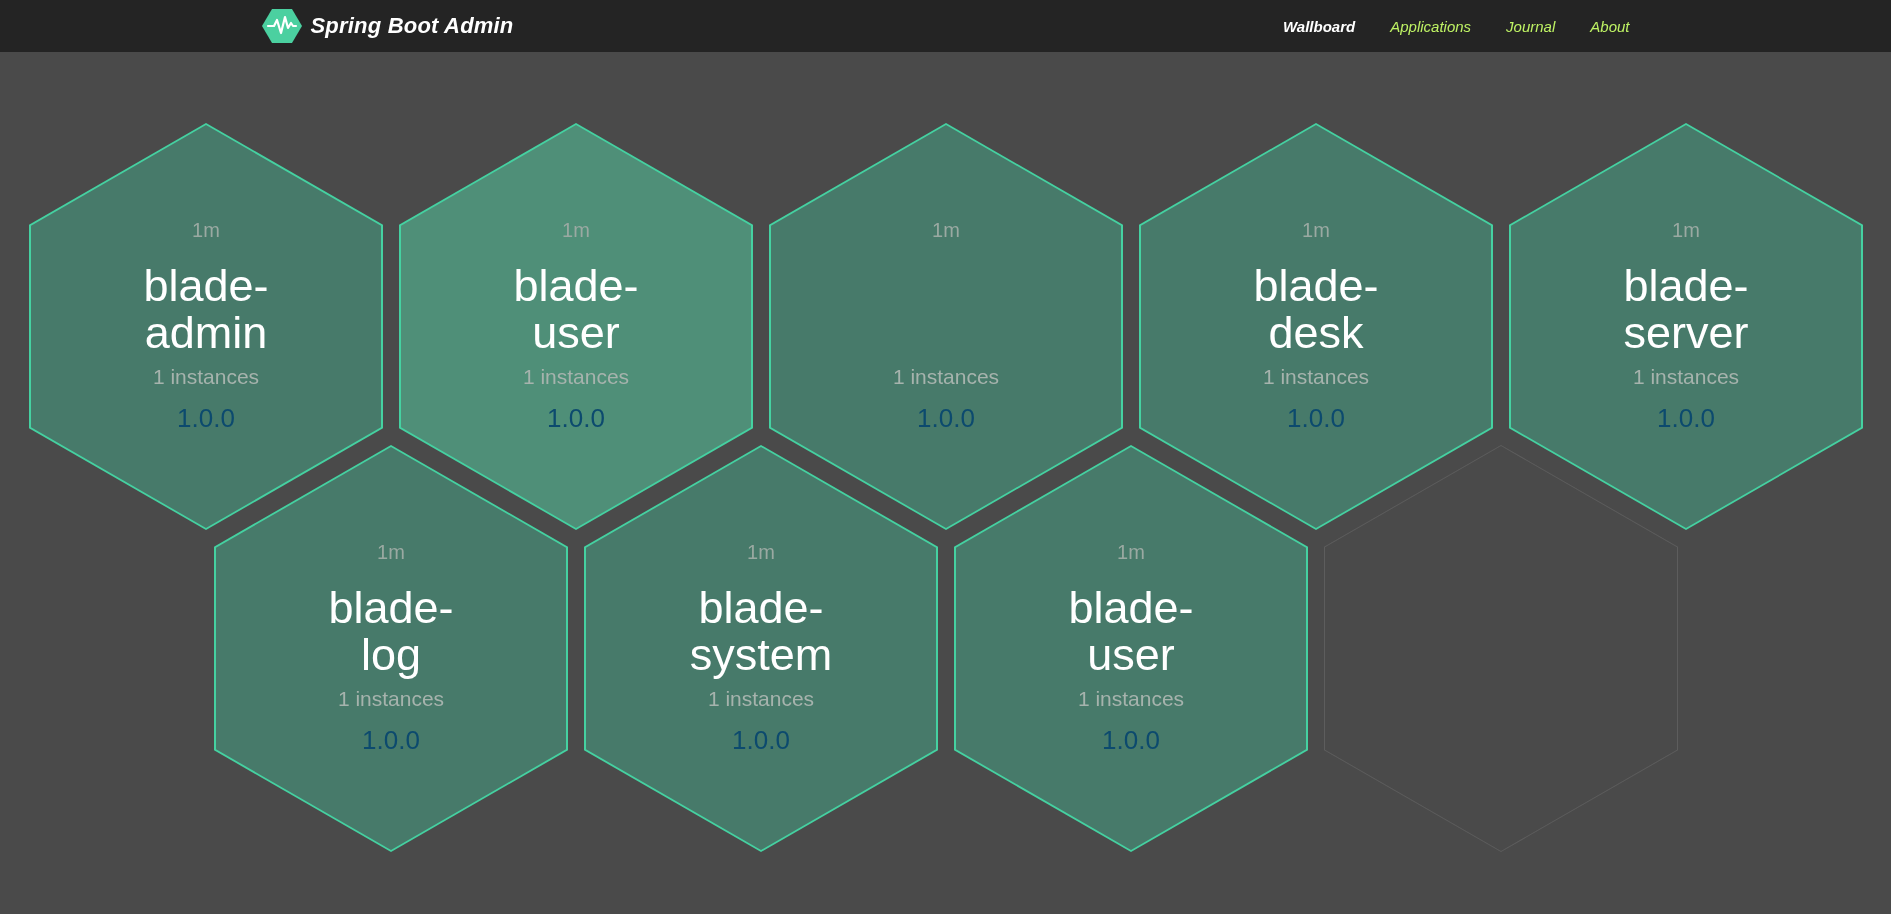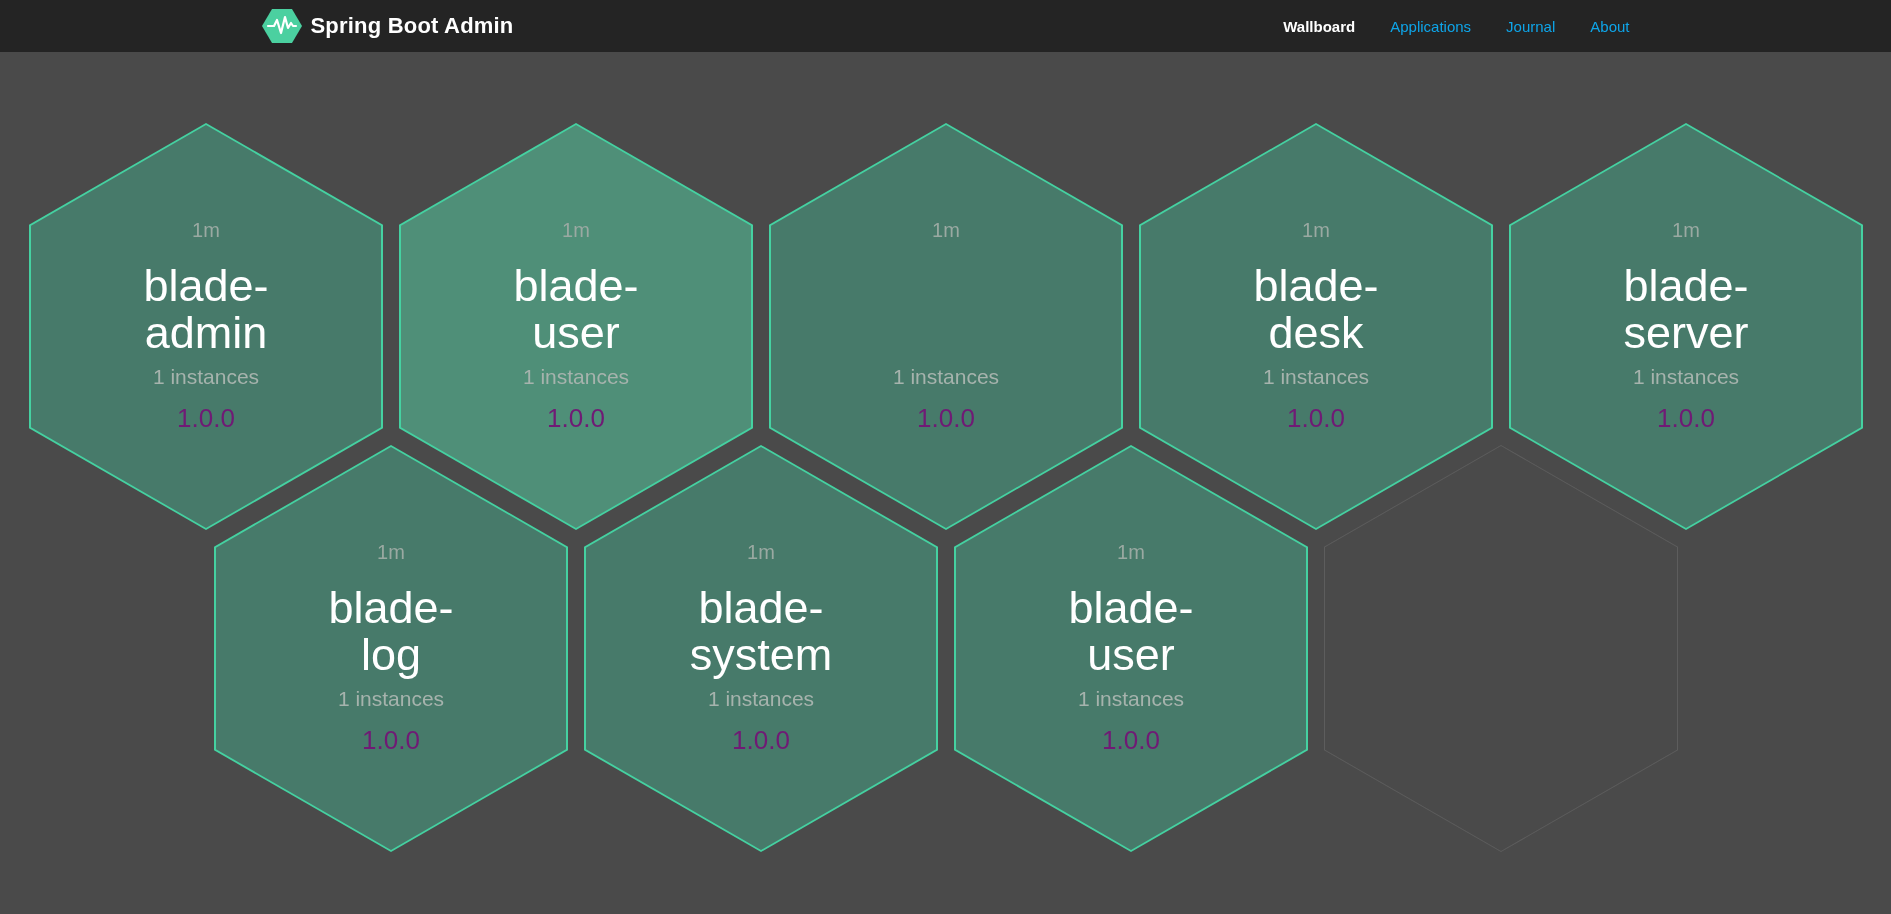--- a/index.html
+++ b/index.html
@@ -11,37 +11,37 @@
   }
 
   
   .navbar {
     width: 100%; height: 52px;
     background: #242424;
   }
   .nav-container {
     max-width: 1368px; height: 100%;
     margin: 0 auto;
-    display: flex; align-items: center;
+    display: flex; align-items: center; font-style: italic;
   }
   .brand {
     display: flex; align-items: center;
     gap: 9px; cursor: pointer; text-decoration: none;
   }
   .logo { display: flex; align-items: center; }
   .brand-title {
     color: #ffffff; font-size: 22px; font-weight: 700;
     letter-spacing: 0.2px; white-space: nowrap;
   }
   .nav-links {
     margin-left: auto;
     display: flex; align-items: center; gap: 35px;
   }
   .nav-item {
-    color: #0ea5e9; font-size: 15px;
+    color: #bef264; font-size: 15px;
     text-decoration: none; cursor: pointer; white-space: nowrap;
   }
   .nav-item.active { color: #ffffff; font-weight: 700; }
 
   
   .wallboard {
     position: relative;
     width: 1822px; height: 862px;
   }
   .hex {
@@ -73,21 +73,21 @@
     top: 139px; font-size: 45px; line-height: 47px;
     color: #ffffff; font-weight: 400;
   }
   .app-name .name-line { position: static; display: block; width: 100%; }
   .instances {
     top: 242px; font-size: 21px; line-height: 24px;
     color: #a6b3ad;
   }
   .version {
     top: 280px; font-size: 26px; line-height: 30px;
-    color: #701a75;
+    color: #0c4a6e;
   }
 </style>
 </head>
 <body>
 
 <header class="navbar">
   <div class="nav-container">
     <a class="brand">
       <span class="logo">
         <svg viewBox="0 0 40 34" width="40" height="34" aria-hidden="true">

